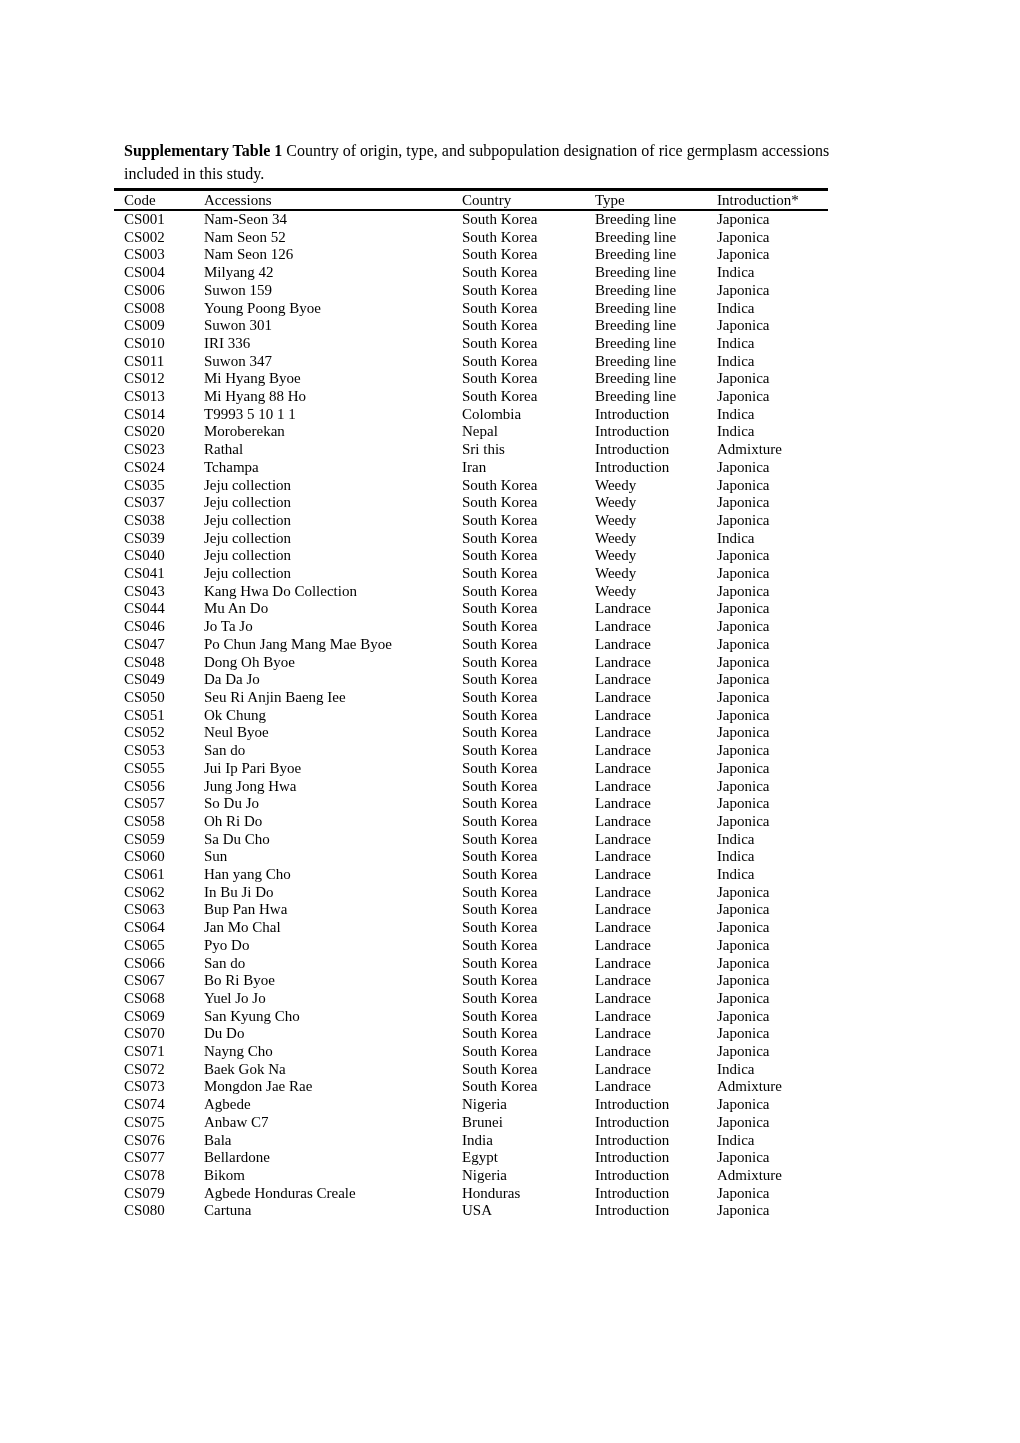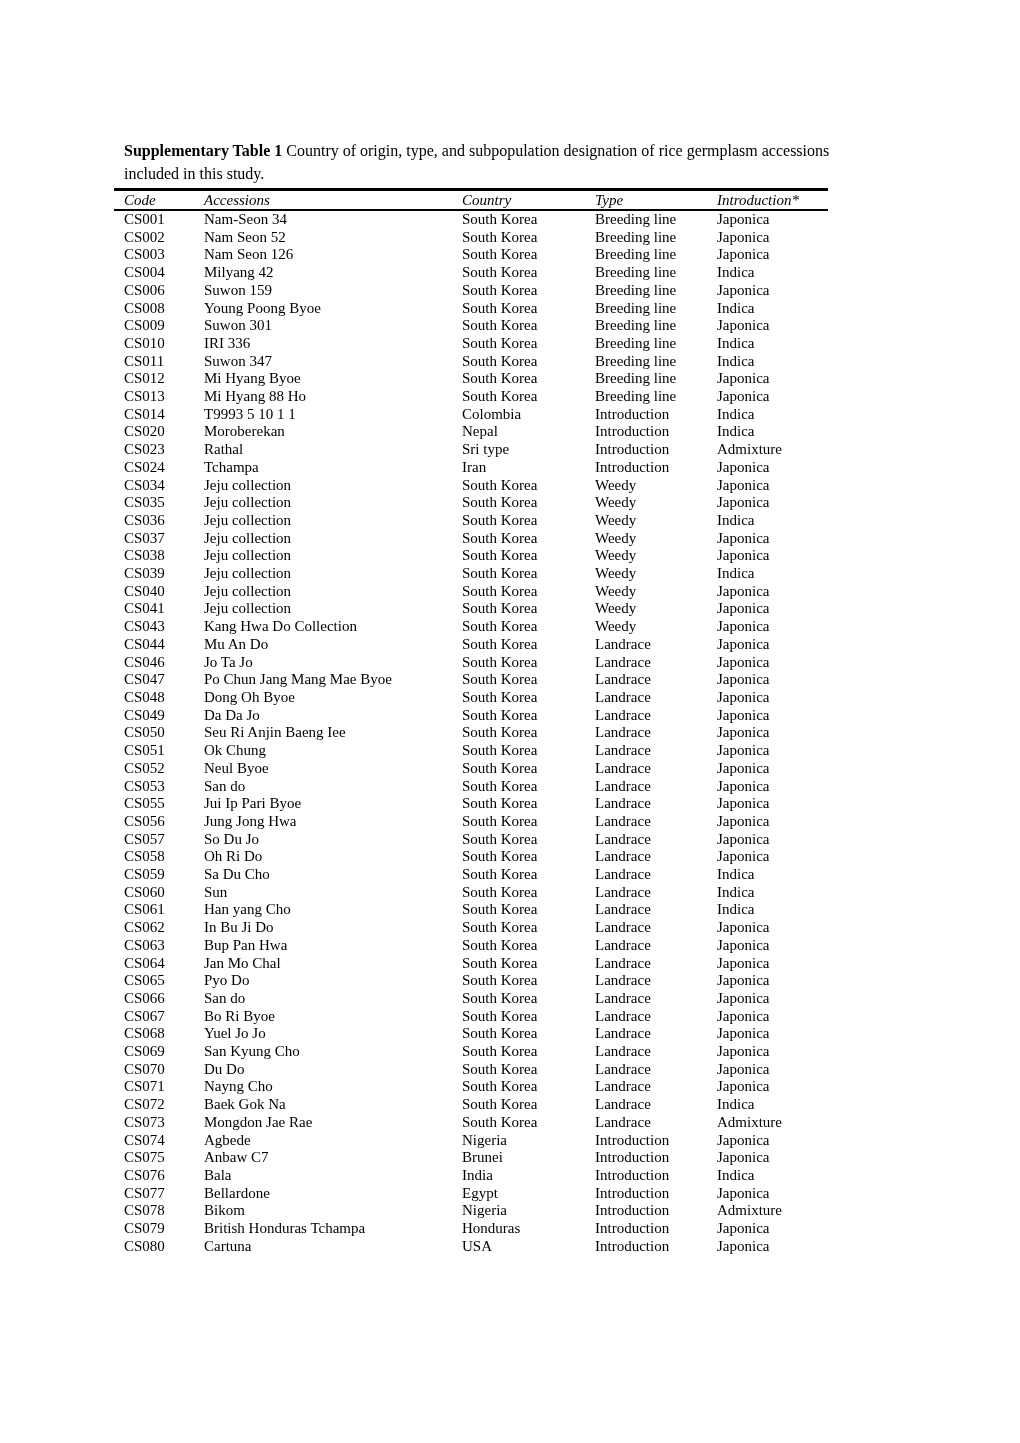--- a/index.html
+++ b/index.html
@@ -34,21 +34,20 @@
   table.accessions th {
     font-weight: normal;
     text-align: left;
     font-size: 15px;
     height: 16px;
     line-height: 16px;
     padding: 1px 0 1px 0;
     border-bottom: 2px solid #000;
     white-space: nowrap;
     vertical-align: middle;
-    font-style: italic;
   }
   table.accessions td {
     font-size: 15px;
     height: 17.7px;
     line-height: 17.7px;
     padding: 0;
     white-space: nowrap;
     overflow: visible;
     vertical-align: middle;
   }
@@ -170,51 +169,37 @@
         <tr>
           <td class="c0">CS020</td>
           <td class="c1">Moroberekan</td>
           <td class="c2">Nepal</td>
           <td class="c3">Introduction</td>
           <td class="c4 italic">Indica</td>
         </tr>
         <tr>
           <td class="c0">CS023</td>
           <td class="c1">Rathal</td>
-          <td class="c2">Sri type</td>
+          <td class="c2">Sri this</td>
           <td class="c3">Introduction</td>
           <td class="c4">Admixture</td>
         </tr>
         <tr>
           <td class="c0">CS024</td>
           <td class="c1">Tchampa</td>
           <td class="c2">Iran</td>
           <td class="c3">Introduction</td>
           <td class="c4 italic">Japonica</td>
         </tr>
         <tr>
-          <td class="c0">CS034</td>
-          <td class="c1">Jeju collection</td>
-          <td class="c2">South Korea</td>
-          <td class="c3">Weedy</td>
-          <td class="c4 italic">Japonica</td>
-        </tr>
-        <tr>
           <td class="c0">CS035</td>
           <td class="c1">Jeju collection</td>
           <td class="c2">South Korea</td>
           <td class="c3">Weedy</td>
           <td class="c4 italic">Japonica</td>
-        </tr>
-        <tr>
-          <td class="c0">CS036</td>
-          <td class="c1">Jeju collection</td>
-          <td class="c2">South Korea</td>
-          <td class="c3">Weedy</td>
-          <td class="c4 italic">Indica</td>
         </tr>
         <tr>
           <td class="c0">CS037</td>
           <td class="c1">Jeju collection</td>
           <td class="c2">South Korea</td>
           <td class="c3">Weedy</td>
           <td class="c4 italic">Japonica</td>
         </tr>
         <tr>
           <td class="c0">CS038</td>
@@ -477,21 +462,21 @@
         </tr>
         <tr>
           <td class="c0">CS078</td>
           <td class="c1">Bikom</td>
           <td class="c2">Nigeria</td>
           <td class="c3">Introduction</td>
           <td class="c4">Admixture</td>
         </tr>
         <tr>
           <td class="c0">CS079</td>
-          <td class="c1">British Honduras Tchampa</td>
+          <td class="c1">Agbede Honduras Creale</td>
           <td class="c2">Honduras</td>
           <td class="c3">Introduction</td>
           <td class="c4 italic">Japonica</td>
         </tr>
         <tr>
           <td class="c0">CS080</td>
           <td class="c1">Cartuna</td>
           <td class="c2">USA</td>
           <td class="c3">Introduction</td>
           <td class="c4 italic">Japonica</td>

